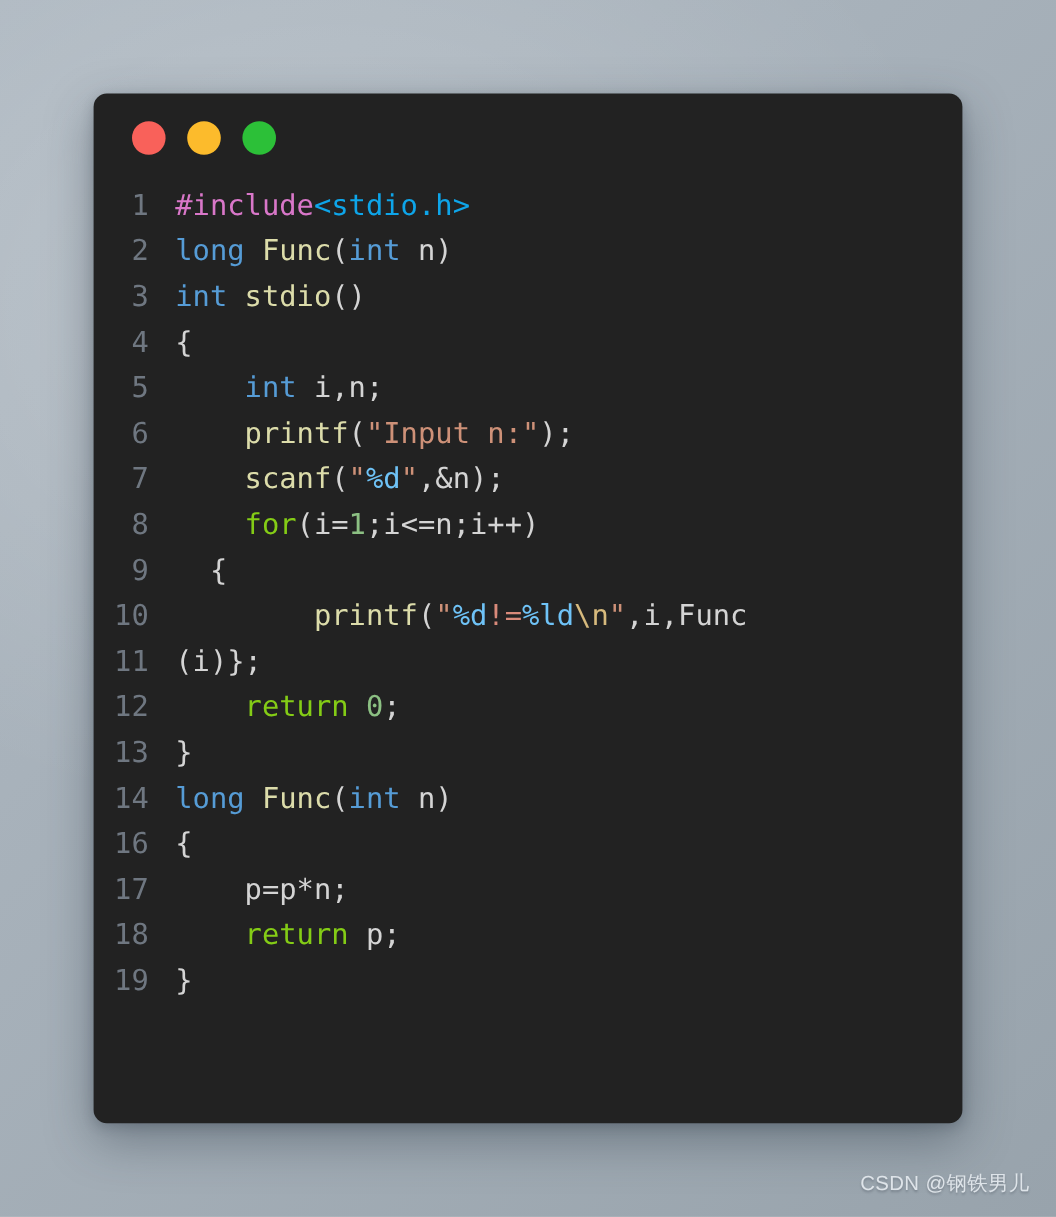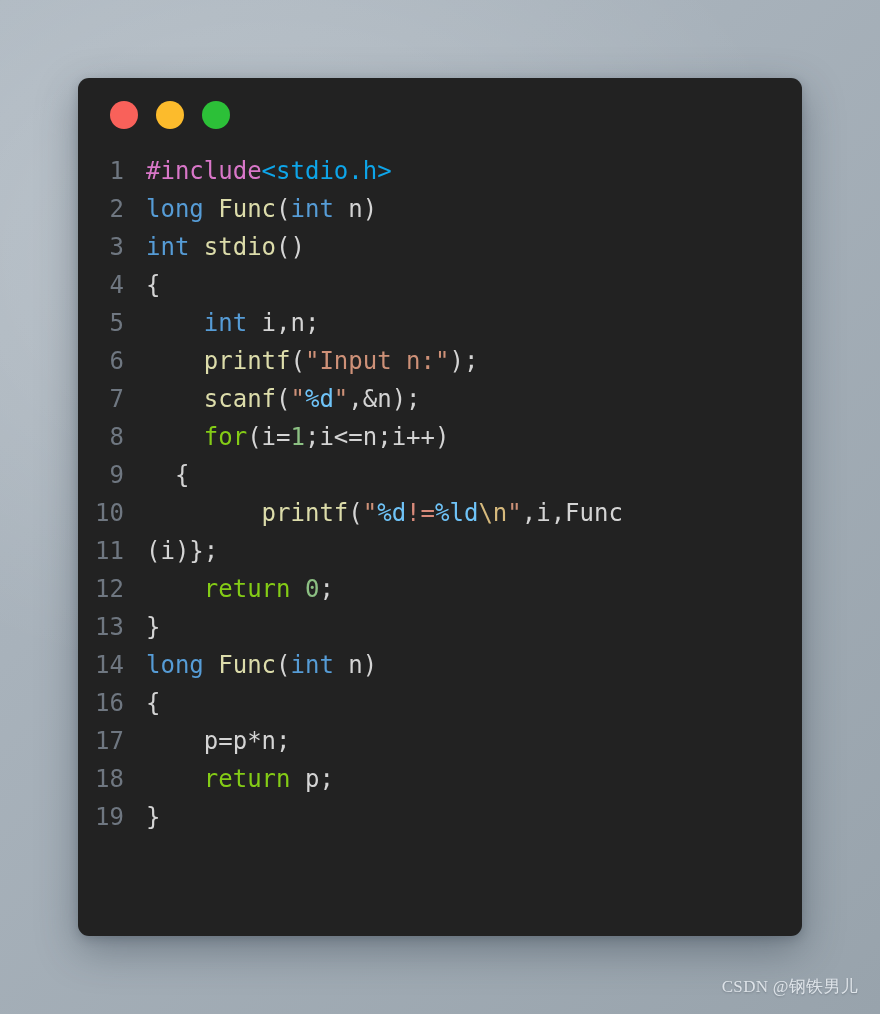--- a/index.html
+++ b/index.html
@@ -95,21 +95,21 @@
   .tok-num      { color: #8cc083; }  
   .tok-cmt      { color: #6a9955; }  
   .tok-plain    { color: #d4d4d4; }
   .tok-punct    { color: #d4d4d4; }
 
   #watermark {
     position: absolute;
     right: 22px;
     bottom: 16px;
     color: #e4e9ee;
-    font-family: Liberation Serif, serif;
+    font-family: Liberation Sans, sans-serif;
     font-size: 17px;
     letter-spacing: 0.3px;
     text-shadow: 0 1px 2px rgba(70,80,92,0.45);
     opacity: 0.93;
     white-space: nowrap;
   }
 </style>
 </head>
 <body>
 

